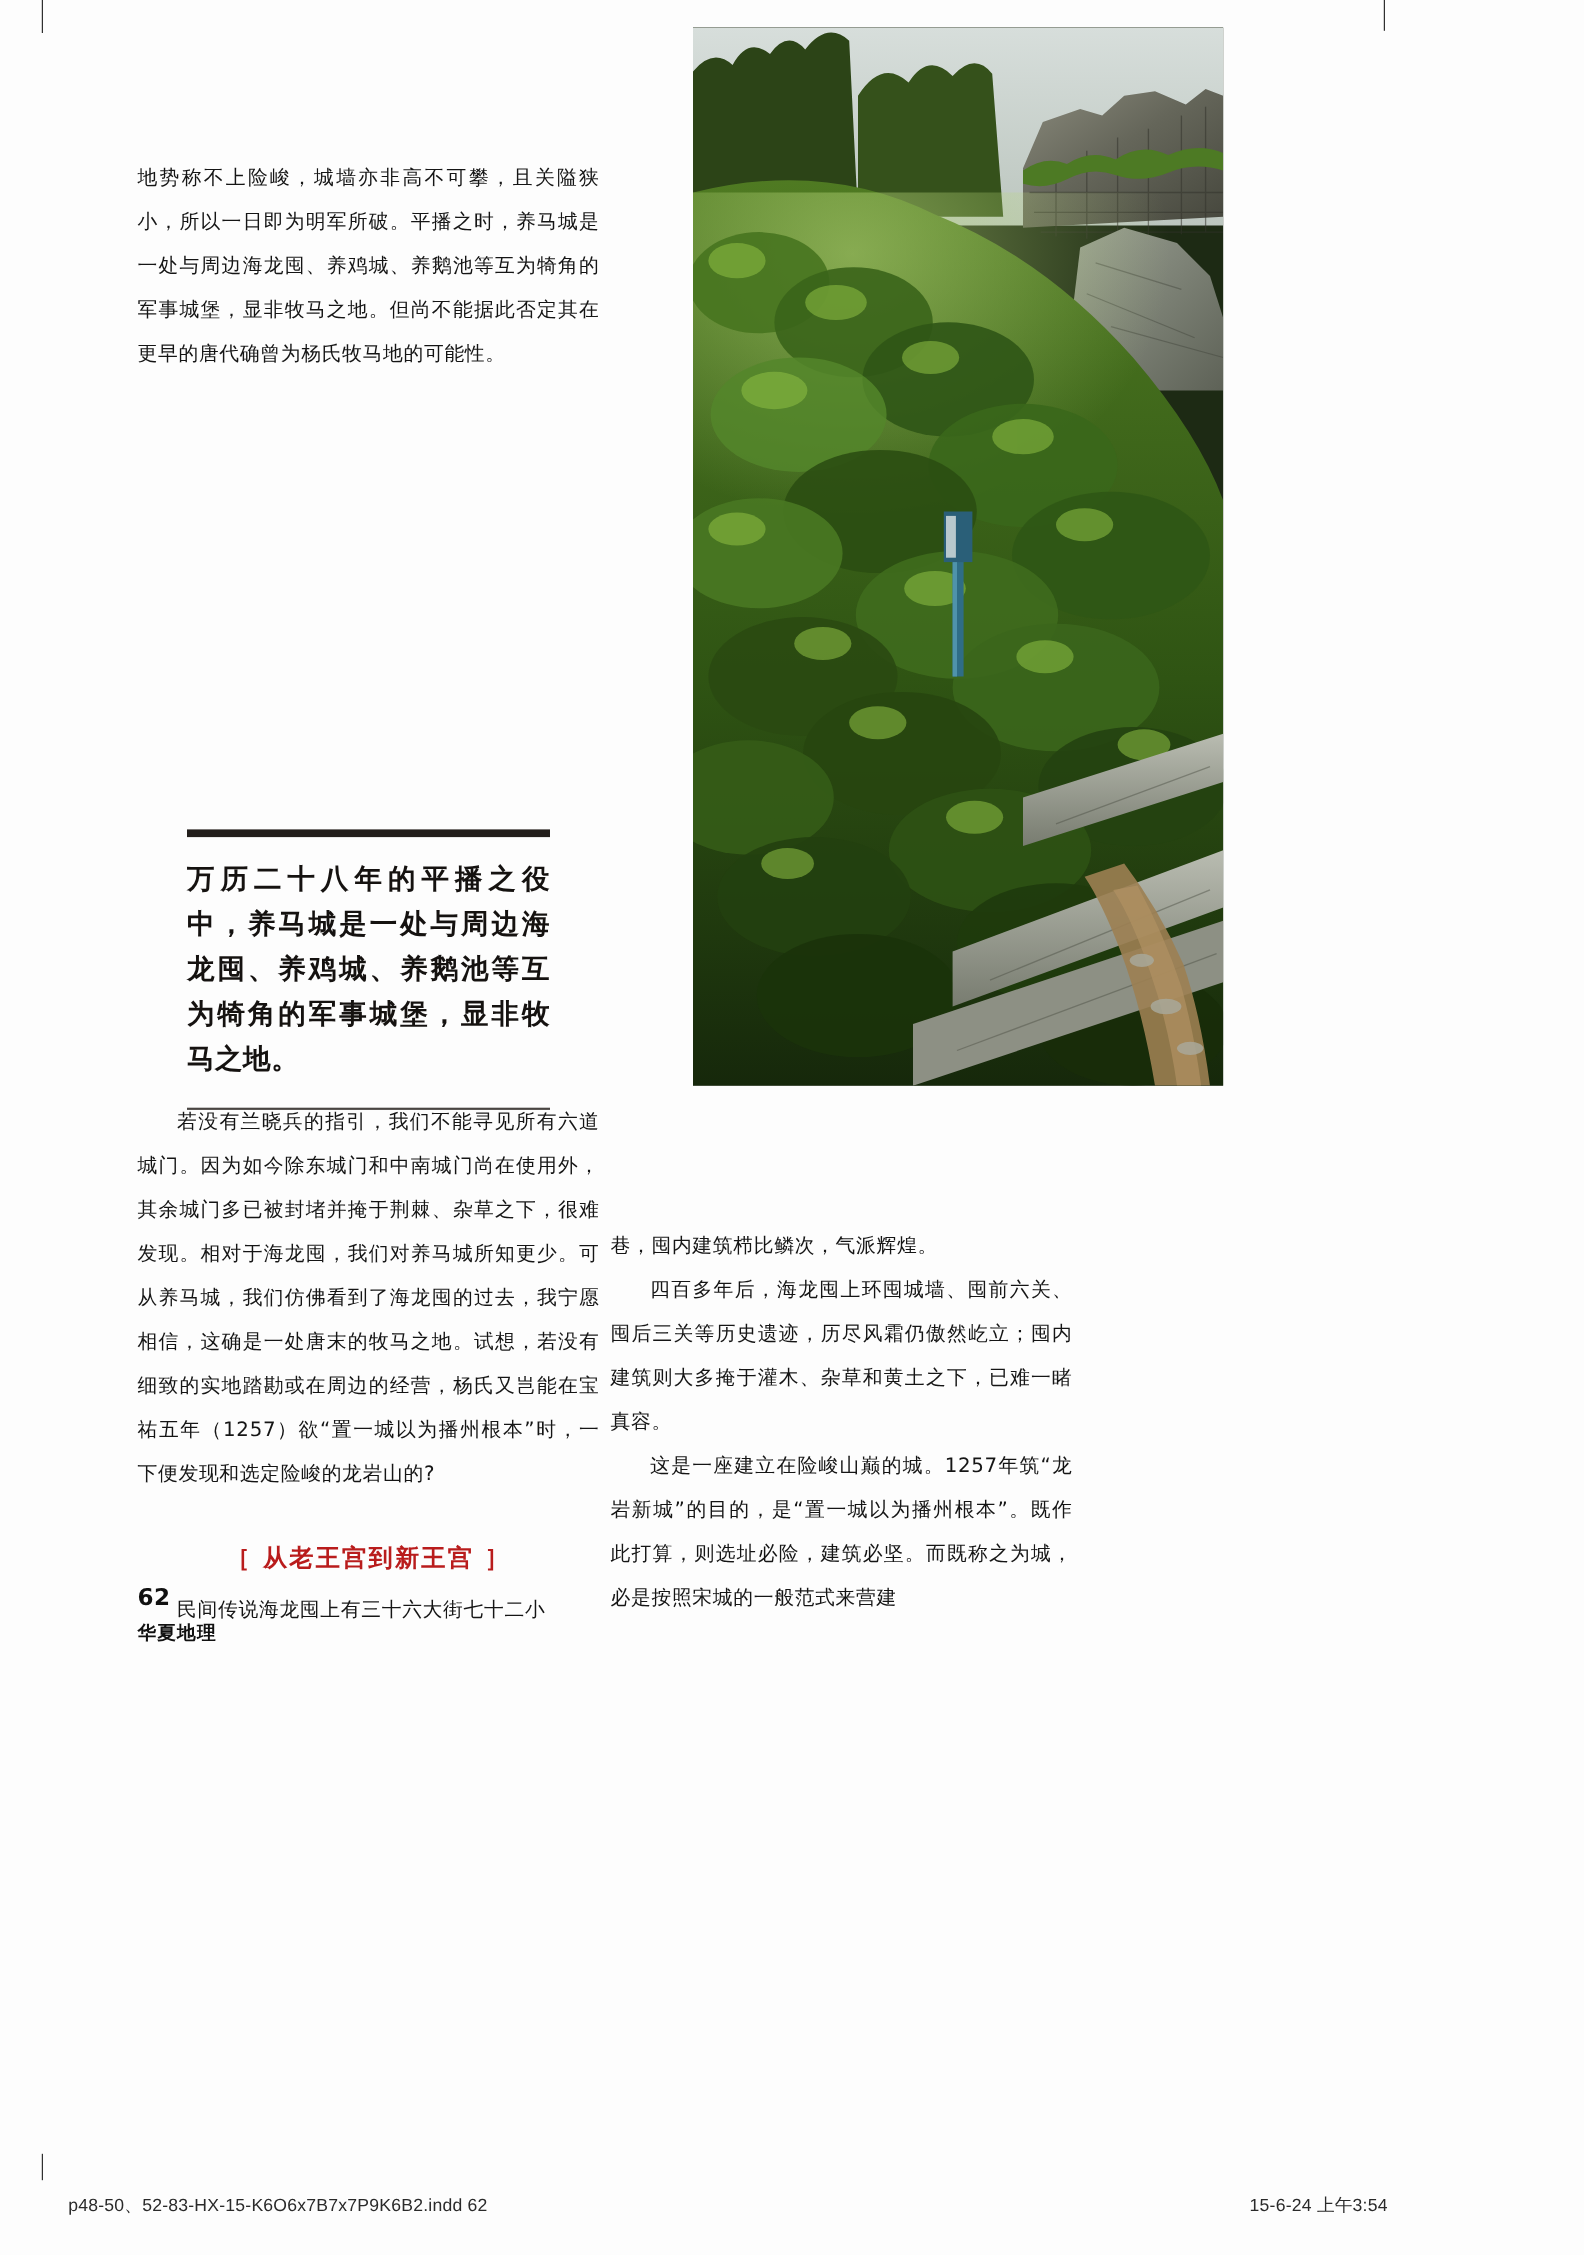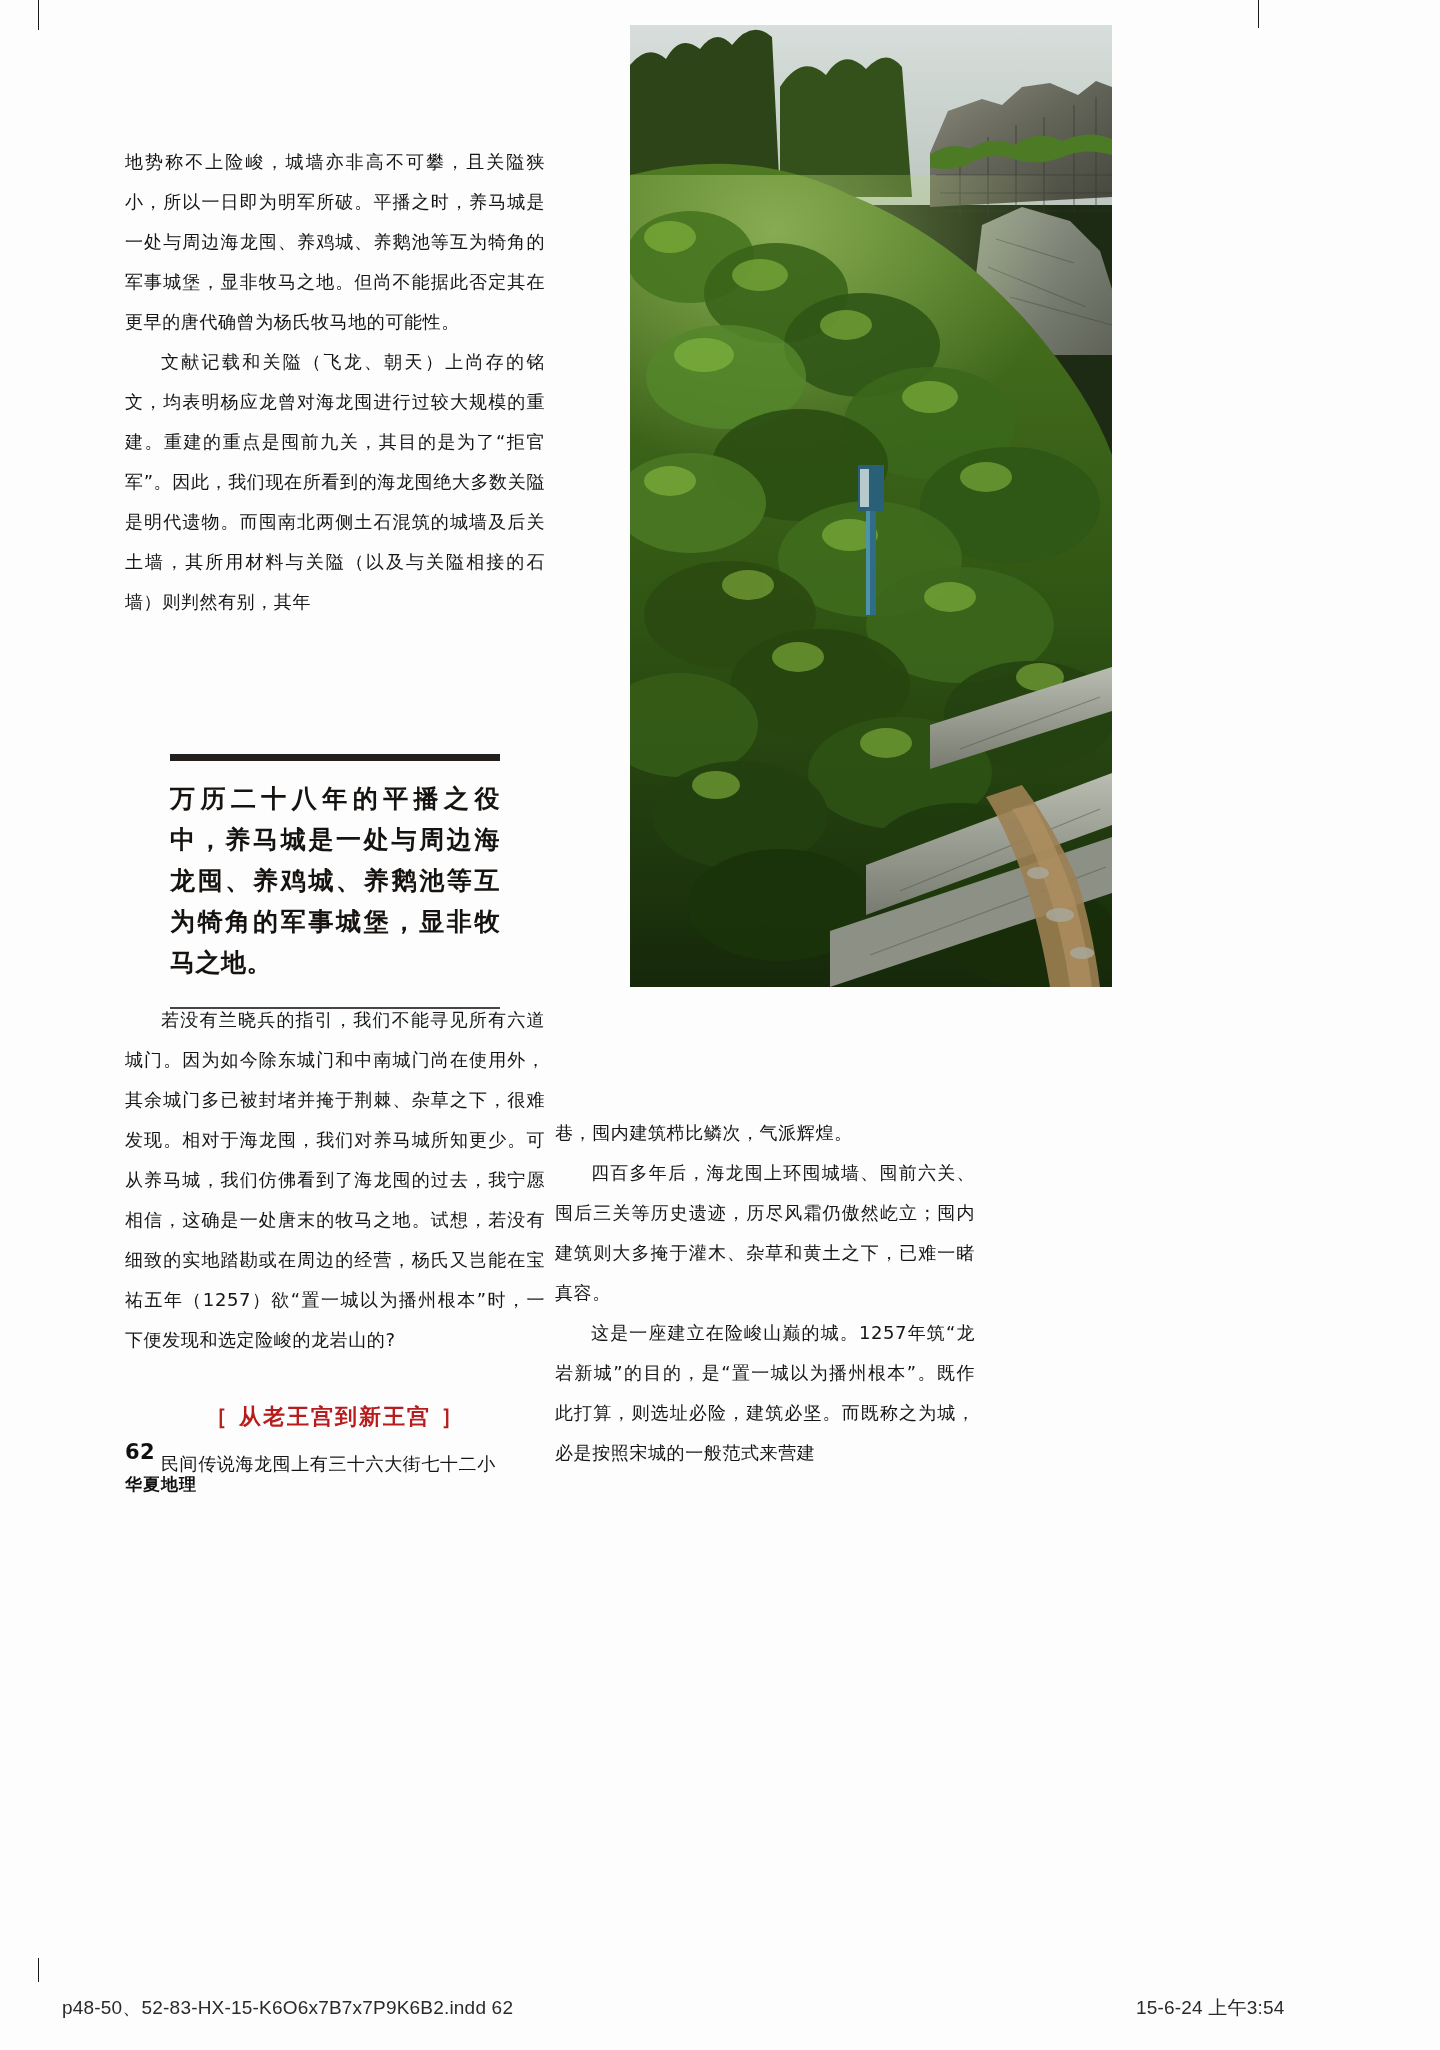--- a/index.html
+++ b/index.html
@@ -80,21 +80,21 @@
   .folio-num{
     font-family:"DejaVu Sans","Liberation Sans",sans-serif;
     font-weight:700; font-size:21px; color:#111; letter-spacing:0.5px;
   }
   .folio-name{
     font-family:"DejaVu Sans","Liberation Sans",sans-serif;
     font-weight:700; font-size:17px; color:#111; letter-spacing:1px;
   }
 
   .slug{
-    position:absolute; top:1995px; font-size:19px; color:#2a2a2a;
+    position:absolute; top:1995px; font-size:16px; color:#2a2a2a;
     font-family:"Liberation Sans","DejaVu Sans",sans-serif;
     letter-spacing:0.2px; white-space:nowrap;
   }
   .slug-left{left:62px;}
   .slug-right{left:1136px;}
 </style>
 </head>
 <body>
 
 <div class="page">
@@ -227,21 +227,20 @@
         <ellipse cx="452" cy="928" rx="12" ry="6"></ellipse>
         <ellipse cx="408" cy="848" rx="11" ry="6"></ellipse>
       </g>
 
       <rect x="0" y="0" width="482" height="962" fill="none"></rect>
     </svg>
   </div>
 
   <div class="col col-left" style="top:142px;">
     <p class="body-p">地势称不上险峻，城墙亦非高不可攀，且关隘狭小，所以一日即为明军所破。平播之时，养马城是一处与周边海龙囤、养鸡城、养鹅池等互为犄角的军事城堡，显非牧马之地。但尚不能据此否定其在更早的唐代确曾为杨氏牧马地的可能性。</p>
-    <p class="body-p indent">文献记载和关隘（飞龙、朝天）上尚存的铭文，均表明杨应龙曾对海龙囤进行过较大规模的重建。重建的重点是囤前九关，其目的是为了“拒官军”。因此，我们现在所看到的海龙囤绝大多数关隘是明代遗物。而囤南北两侧土石混筑的城墙及后关土墙，其所用材料与关隘（以及与关隘相接的石墙）则判然有别，其年</p>
   </div>
 
   <div class="pullquote">
     <div class="pq-rule-top"></div>
     <p class="pq-text">万历二十八年的平播之役中，养马城是一处与周边海龙囤、养鸡城、养鹅池等互为犄角的军事城堡，显非牧马之地。</p>
     <div class="pq-rule-bot"></div>
   </div>
 
   <div class="col col-left" style="top:1000px;">
     <p class="body-p indent">若没有兰晓兵的指引，我们不能寻见所有六道城门。因为如今除东城门和中南城门尚在使用外，其余城门多已被封堵并掩于荆棘、杂草之下，很难发现。相对于海龙囤，我们对养马城所知更少。可从养马城，我们仿佛看到了海龙囤的过去，我宁愿相信，这确是一处唐末的牧马之地。试想，若没有细致的实地踏勘或在周边的经营，杨氏又岂能在宝祐五年（1257）欲“置一城以为播州根本”时，一下便发现和选定险峻的龙岩山的?</p>

